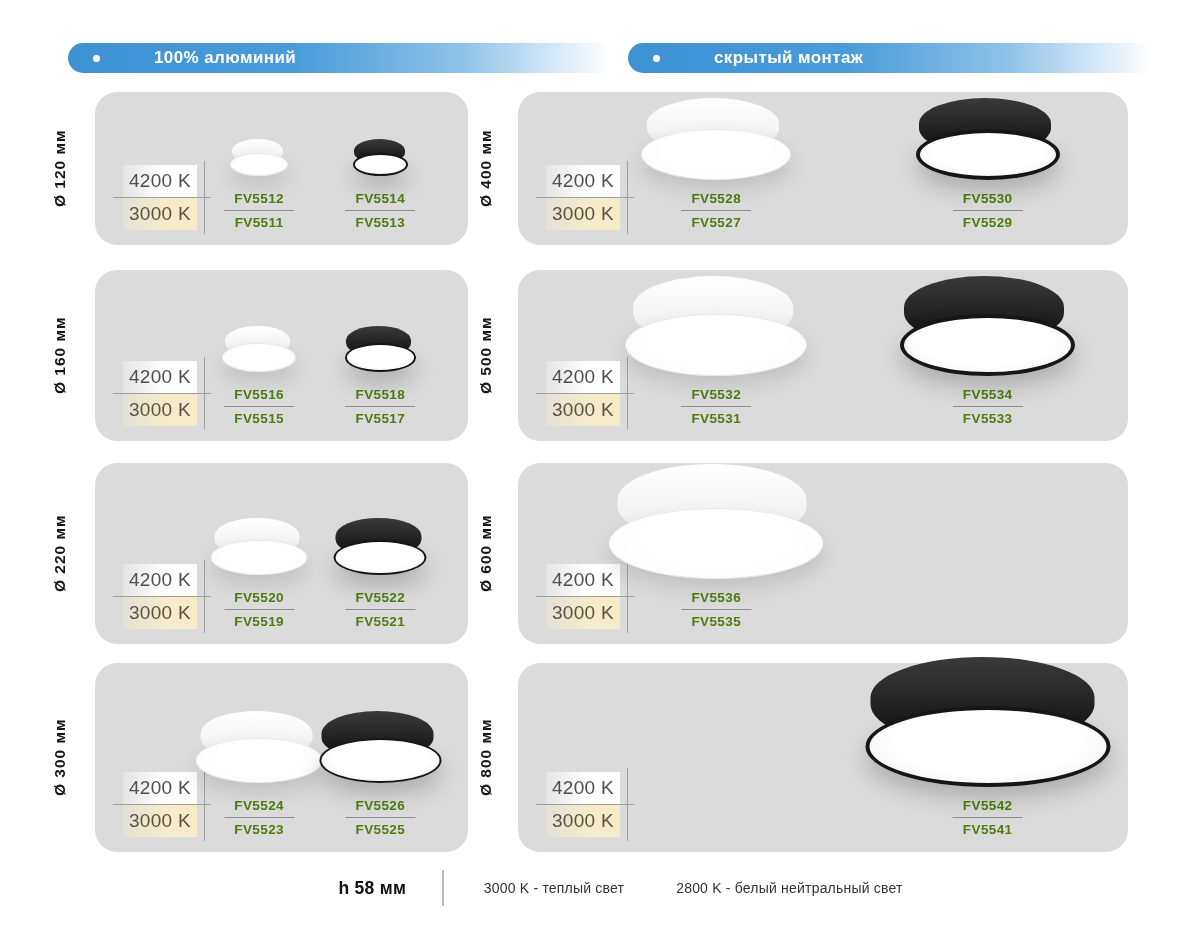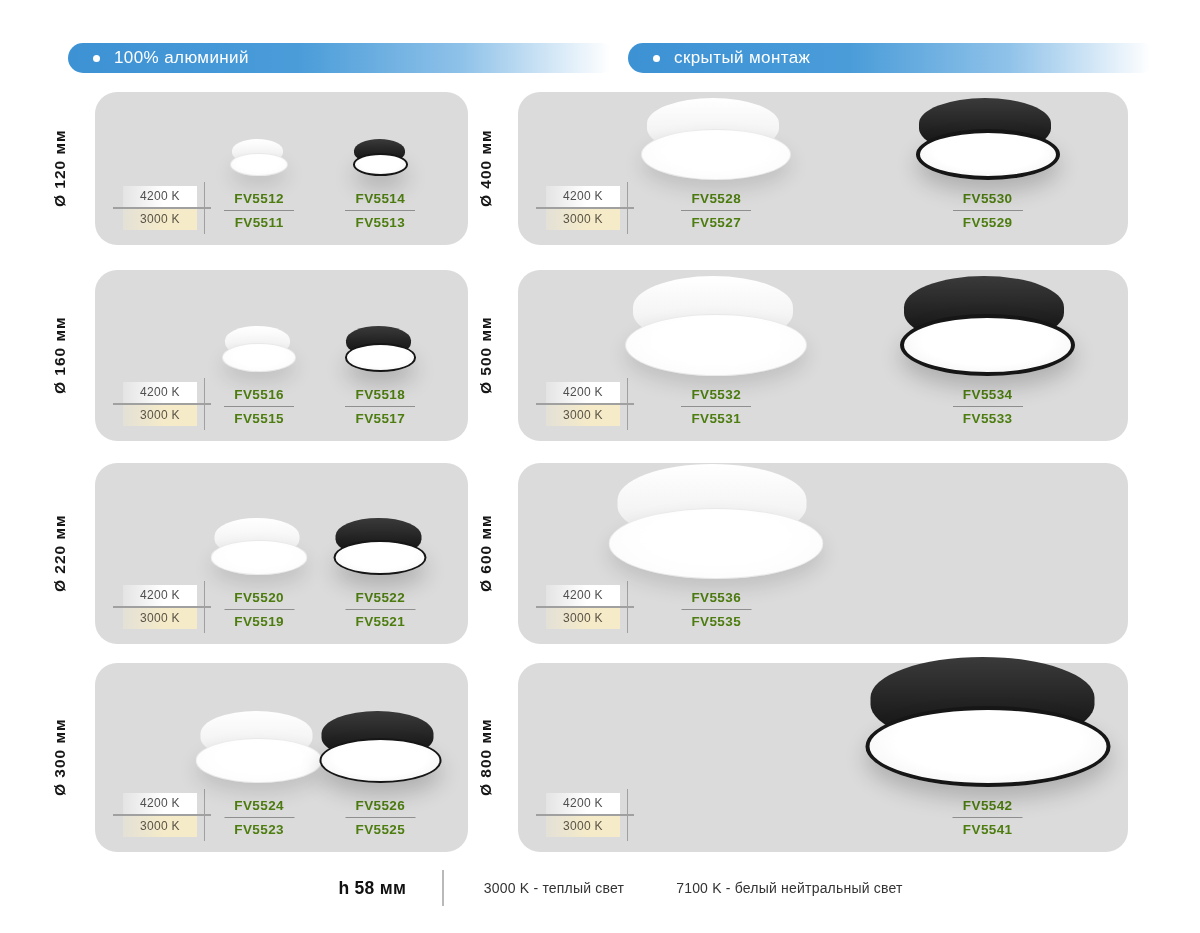--- a/index.html
+++ b/index.html
@@ -8,21 +8,21 @@
     font-family: "Liberation Sans", sans-serif;
     width:1200px; height:933px; position:relative; overflow:hidden;
     color:#2e2e2e;
   }
   .page { position:absolute; inset:0; }
 
   
   .pill {
     position:absolute; top:43px; height:30px; border-radius:16px;
     display:flex; align-items:center; color:#ffffff;
-    font-size:17px; font-weight:400; letter-spacing:.4px;
+    font-size:17px; font-weight:700; letter-spacing:.4px;gap:40px;
   }
   .pill-left  { left:68px;  width:548px;
     background:linear-gradient(90deg,#3d92d4 0%,#4a9cd9 42%,#8fc2e9 72%,rgba(255,255,255,0) 99%); }
   .pill-right { left:628px; width:528px;
     background:linear-gradient(90deg,#3d92d4 0%,#4a9cd9 42%,#8fc2e9 72%,rgba(255,255,255,0) 99%); }
   .pill .dot { width:7px; height:7px; border-radius:50%; background:#fff; margin:0 14px 0 25px; flex:0 0 auto; }
 
   
   .r1 { top:92px;  height:153px; }
   .r2 { top:270px; height:171px; }
@@ -41,21 +41,21 @@
     writing-mode:vertical-rl; transform:rotate(180deg);
     font-size:15.5px; font-weight:700; color:#161616; letter-spacing:1px; white-space:nowrap;
   }
   .dia-l { left:40px; }
   .dia-r { left:466px; }
 
   
   .temp { position:absolute; left:28px; bottom:15px; padding-right:14px; }
   .chip {
     display:block; width:74px; padding:2px 4px; text-align:center;
-    font-size:12px; color:#4f4f4f; letter-spacing:.3px; line-height:1.45;
+    font-size:19px; color:#4f4f4f; letter-spacing:.3px; line-height:1.45;
   }
   .chip-neutral { background:linear-gradient(90deg, rgba(255,255,255,.25), #ffffff 55%); }
   .chip-warm    { background:linear-gradient(90deg, rgba(246,236,202,.3), #f5ebc9 55%); color:#5a5345; }
   .temp-hline { display:block; height:1.5px; background:#a0a0a0; margin:0 -14px 0 -10px; }
   .temp-vline { position:absolute; right:6px; top:-4px; bottom:-4px; width:1.5px; background:#a0a0a0; }
 
   
   .product {
     position:absolute; bottom:12px; transform:translateX(-50%);
     display:flex; flex-direction:column; align-items:center;
@@ -365,16 +365,16 @@
         <div class="code-line"></div>
         <div class="code">FV5541</div>
       </div>
     </div>
   </section>
 
   <div class="footer">
     <span class="h-label">h 58 мм</span>
     <span class="f-div"></span>
     <span class="legend">3000 K - теплый свет</span>
-    <span class="legend">7100 K - белый нейтральный свет</span>
+    <span class="legend">2800 K - белый нейтральный свет</span>
   </div>
 
 </div>
 
 </body></html>

